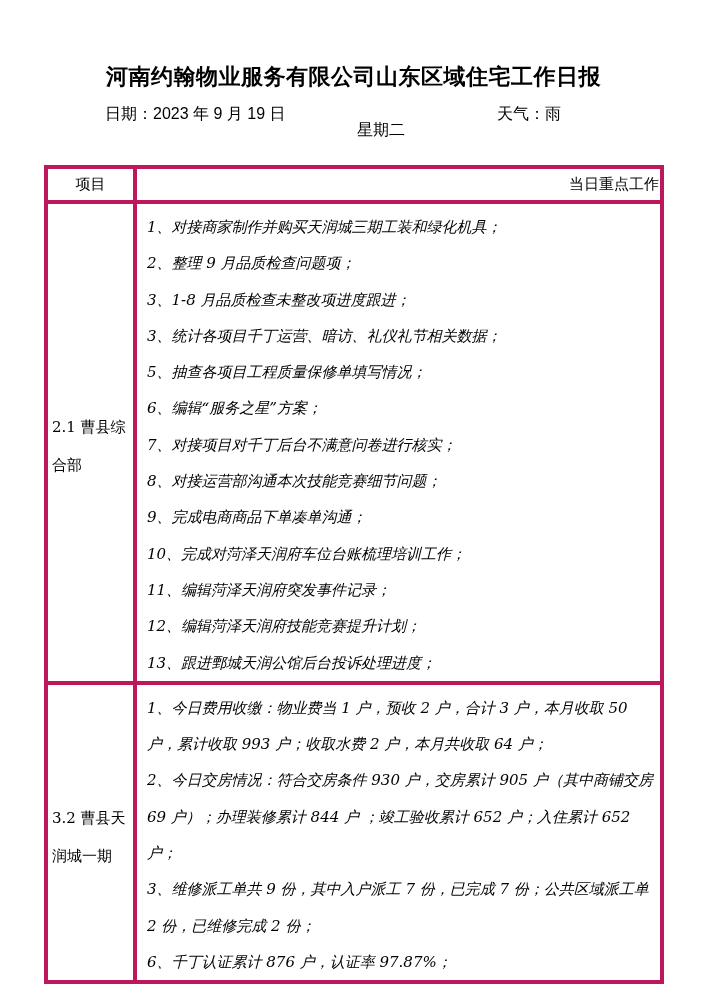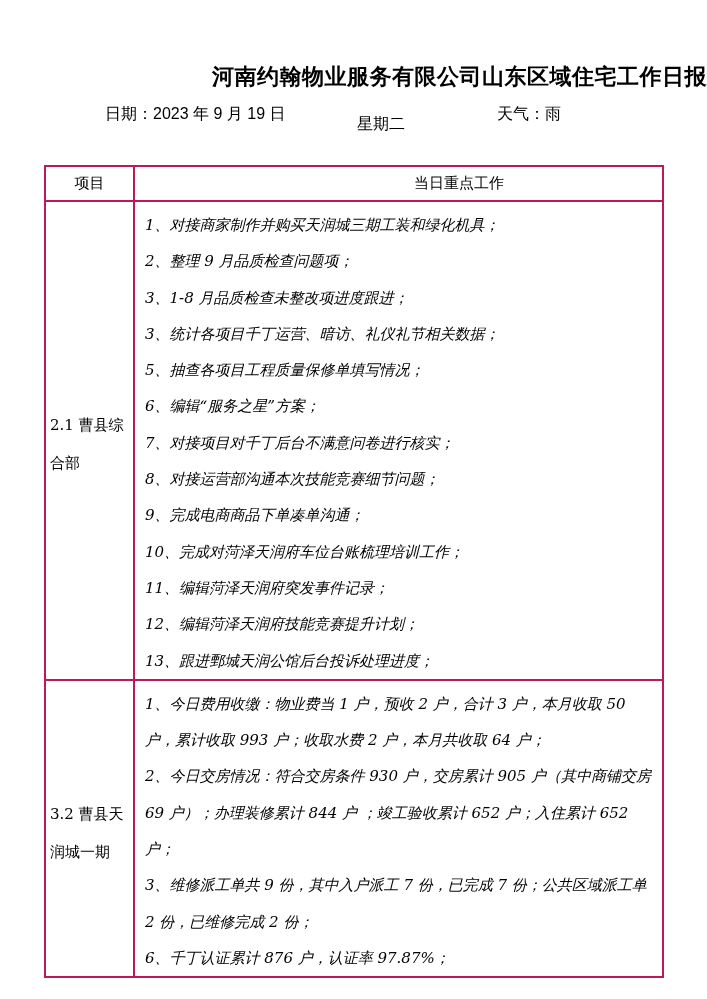--- a/index.html
+++ b/index.html
@@ -13,60 +13,60 @@
     height: 999px;
     color: #000;
     font-family: "DejaVu Serif", serif;
     overflow: hidden;
   }
   .page-title {
     position: absolute;
     top: 62px;
     left: 0;
     width: 707px;
-    text-align: right;
+    text-align: center;
     font-family: "Liberation Sans", sans-serif;
     font-size: 22px;
     font-weight: 700;
     letter-spacing: 0.5px;
     margin: 0;
   }
   .dateline {
     position: absolute;
     top: 104px;
     left: 0;
     width: 707px;
     height: 24px;
     font-family: "Liberation Sans", sans-serif;
     font-size: 16px;
     font-weight: 400;
   }
   .dateline .date-label   { position: absolute; left: 105px; top: 0; }
-  .dateline .weekday-label{ position: absolute; left: 357px; top: 10px; }
+  .dateline .weekday-label{ position: absolute; left: 357px; top: 16px; }
   .dateline .weather-label{ position: absolute; left: 497px; top: 0; }
 
   table.report {
     position: absolute;
     left: 44px;
     top: 165px;
     width: 620px;
     border-collapse: collapse;
     table-layout: fixed;
     font-size: 15px;
   }
   table.report col.c1 { width: 89px; }
   table.report td, table.report th {
-    border: 2px solid #be185d;
+    border: 4px solid #be185d;
     font-weight: normal;
     background: #fff;
   }
   tr.header-row { height: 35px; }
   th.project-header { text-align: center; font-size: 15px; }
   th.work-header {
-    text-align: center;
+    text-align: right;
     padding-left: 122px;
     font-size: 15px;
   }
   td.project-cell {
     vertical-align: middle;
     text-align: left;
     padding: 8px 3px 0 4px;
     line-height: 38px;
     word-break: break-word;
   }

